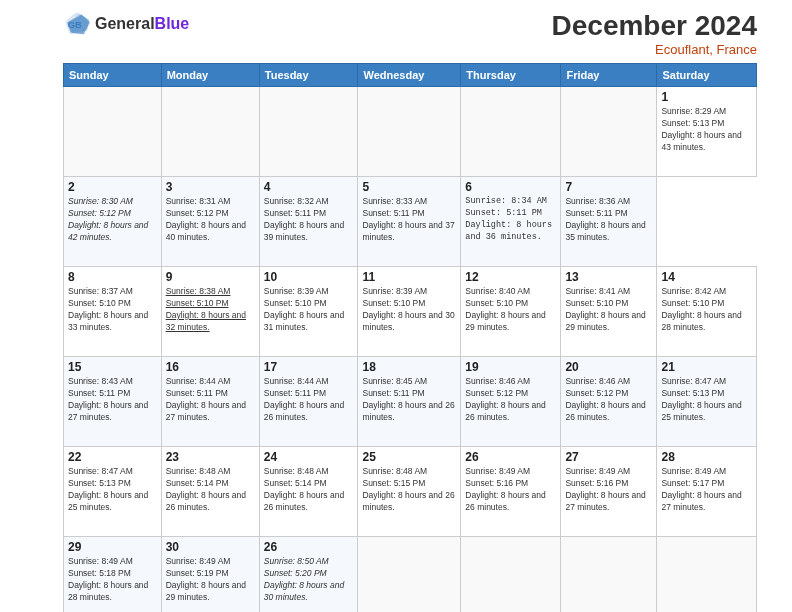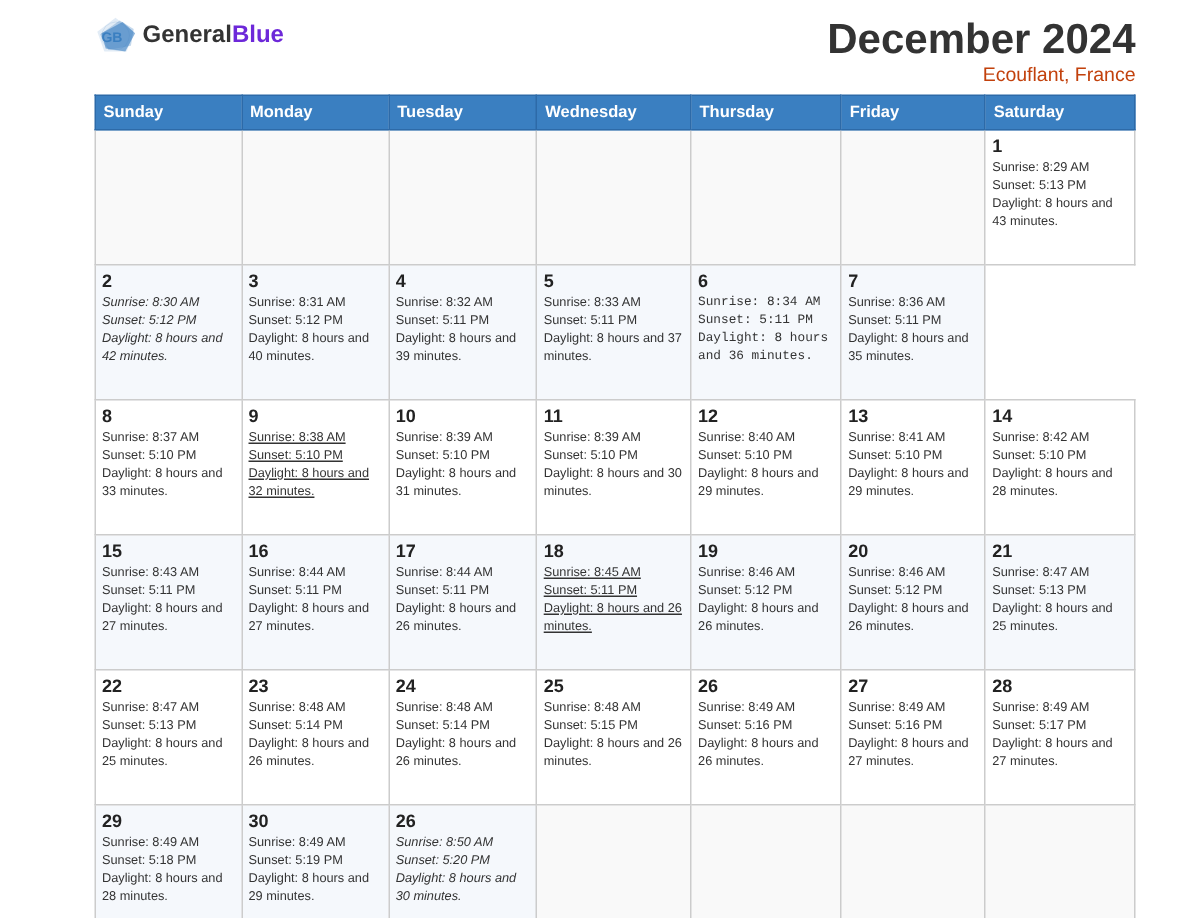--- a/index.html
+++ b/index.html
@@ -245,21 +245,21 @@
 Daylight: 8 hours and 27 minutes.</div>
           </td>
           <td>
             <div class="day-number">17</div>
             <div class="day-info" style="white-space: pre-line;">Sunrise: 8:44 AM
 Sunset: 5:11 PM
 Daylight: 8 hours and 26 minutes.</div>
           </td>
           <td>
             <div class="day-number">18</div>
-            <div class="day-info" style="white-space: pre-line; text-decoration: underline;">Sunrise: 8:45 AM
+            <div class="day-info" style="white-space: pre-line;">Sunrise: 8:45 AM
 Sunset: 5:11 PM
 Daylight: 8 hours and 26 minutes.</div>
           </td>
           <td>
             <div class="day-number">19</div>
             <div class="day-info" style="white-space: pre-line;">Sunrise: 8:46 AM
 Sunset: 5:12 PM
 Daylight: 8 hours and 26 minutes.</div>
           </td>
           <td>

